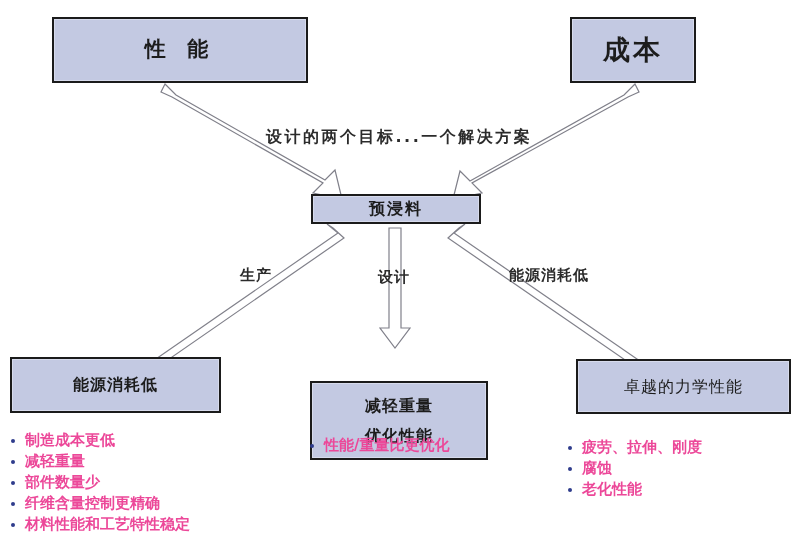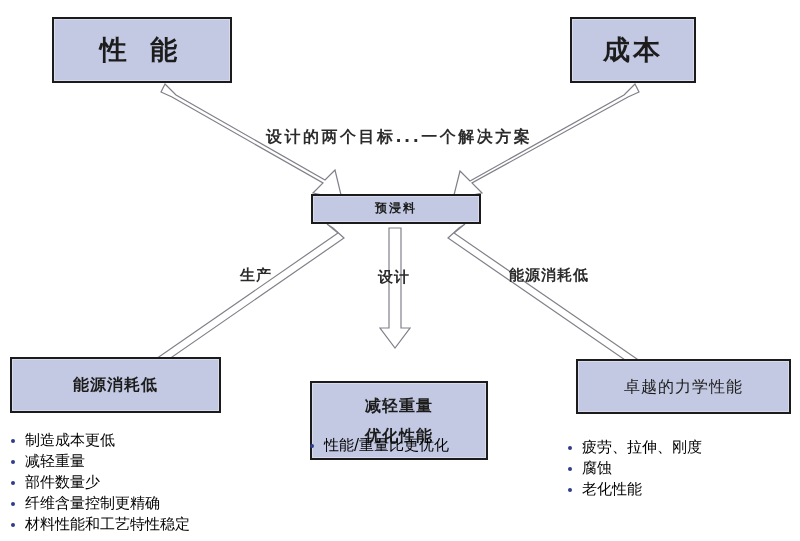--- a/index.html
+++ b/index.html
@@ -42,30 +42,30 @@
   }
   .node-box .node-label {
     display: block;
     width: 100%;
   }
   .node-box .node-label-2 {
     display: block;
     width: 100%;
   }
   #node-performance {
-    left: 52px; top: 17px; width: 180px; height: 66px;
-    font-size: 27px; font-weight: 700; letter-spacing: 7px;
+    left: 52px; top: 17px; width: 256px; height: 66px;
+    font-size: 21px; font-weight: 700; letter-spacing: 7px;
   }
   #node-cost {
     left: 570px; top: 17px; width: 126px; height: 66px;
     font-size: 27px; font-weight: 700; letter-spacing: 3px;
   }
   #node-prepreg {
     left: 311px; top: 194px; width: 170px; height: 30px;
-    font-size: 12px; font-weight: 600; letter-spacing: 2px;
+    font-size: 16px; font-weight: 600; letter-spacing: 2px;
   }
   #node-easy-process {
     left: 10px; top: 357px; width: 211px; height: 56px;
     font-size: 16px; font-weight: 600; letter-spacing: 1px;
   }
   #node-weight-perf {
     left: 310px; top: 341px; width: 178px; height: 79px;
     font-size: 16px; font-weight: 600; letter-spacing: 1px;
     flex-direction: column; justify-content: center; gap: 9px; margin-top: 40px;
   }
@@ -94,23 +94,23 @@
   .bullet-list {
     position: absolute;
     list-style: none;
     margin: 0;
     padding: 0;
   }
   .bullet-list li {
     position: relative;
     padding-left: 17px;
     font-size: 15px;
-    font-weight: 400;
+    font-weight: 700;
     line-height: 21px;
-    color: #000000;
+    color: #ec4899;
     white-space: nowrap;
   }
   .bullet-list li::before {
     content: "";
     position: absolute;
     left: 3px;
     top: 9px;
     width: 4px;
     height: 4px;
     background: #2f3c8c;

